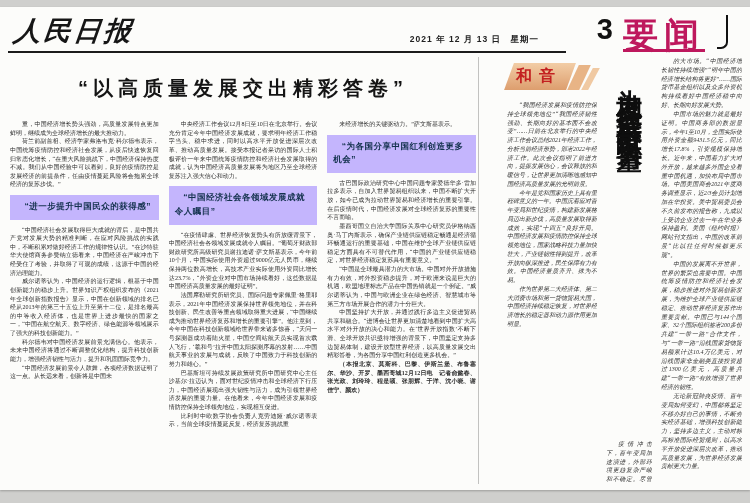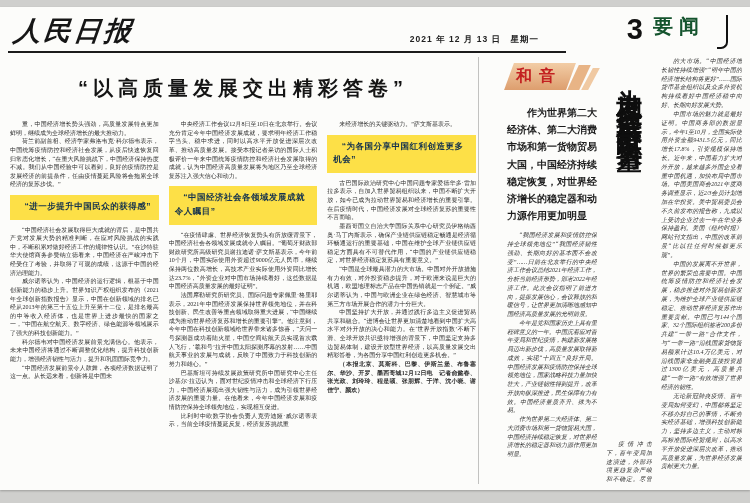--- a/index.html
+++ b/index.html
@@ -9,32 +9,32 @@
          box-shadow:0 1px 2px rgba(0,0,0,.25);}
   
   .masthead{position:absolute;left:14px;top:6px;font-family:"DejaVu Serif",serif;
             font-style:italic;font-weight:bold;font-size:27px;color:#161616;
             letter-spacing:3px;transform:skewX(-6deg);}
   .hdr-rule{position:absolute;left:8px;top:44px;width:558px;border-bottom:2px solid #1c1c1c;}
   .hdr-date{position:absolute;right:211px;top:27px;font-size:8.5px;font-weight:bold;
             color:#222;font-family:"Liberation Sans",sans-serif;letter-spacing:1px;}
   .pagenum{position:absolute;right:22px;top:8px;display:flex;align-items:flex-start;gap:10px;}
   .pagenum .num{font-size:29px;font-weight:900;font-family:"Liberation Sans",sans-serif;color:#111;line-height:1;}
-  .pagenum .sec{font-size:20px;font-weight:900;font-family:"Liberation Sans",sans-serif;
-                color:#14532d;letter-spacing:6px;line-height:1.15;}
+  .pagenum .sec{font-size:35px;font-weight:900;font-family:"Liberation Sans",sans-serif;
+                color:#be185d;letter-spacing:6px;line-height:1.15;text-decoration:underline;}
   .corner{width:9px;height:32px;border-right:2px solid #111;border-bottom:2px solid #111;
           border-bottom-right-radius:7px;margin-left:2px;}
   
   .main{position:absolute;left:10px;top:48px;width:466px;bottom:6px;}
   .headline{text-align:center;margin-top:20px;font-size:20px;font-weight:700;
             font-family:"Liberation Sans",sans-serif;color:#141414;letter-spacing:5px;white-space:nowrap;}
   .columns{display:flex;gap:10px;margin-top:18px;height:348px;}
   .col{flex:1;overflow:hidden;text-align:justify;font-size:6px;line-height:1.44;color:#2b2b2b;}
   .col p{margin:0;text-indent:2em;}
-  .subhead{background:#fde047;color:#14324e;font-family:"Liberation Sans",sans-serif;
+  .subhead{background:#c4b5fd;color:#14324e;font-family:"Liberation Sans",sans-serif;
            font-weight:bold;font-size:8.5px;line-height:1.6;padding:5px 6px 6px;margin:6px 0;
            text-indent:1em;letter-spacing:.5px;text-align:left;}
   .byline{font-weight:bold;margin-top:2px;}
   .vdivider{position:absolute;left:478px;top:50px;bottom:6px;border-left:1px solid #c2c2c0;}
   
   .heyin{position:absolute;left:487px;top:50px;right:8px;bottom:6px;display:flex;gap:9px;}
   .hy-left{width:90px;display:flex;flex-direction:column;margin-left:20px;}
   .banner{position:relative;height:32px;margin-top:5px;flex:0 0 auto;}
   .banner .bg{position:absolute;left:2px;top:1px;width:62px;height:27px;
               background:linear-gradient(180deg,#f2cda6,#dd9e6e);transform:skewX(-20deg);}
@@ -113,23 +113,20 @@
   <div class="vdivider"></div>
 
   <div class="heyin">
     <div class="hy-left">
       <div class="banner">
         <span class="bg"></span>
         <span class="s1"></span>
         <span class="s2"></span>
         <span class="txt">和音</span>
       </div>
-      <div class="hy-intro">
-        <p>作为世界第二大经济体、第二大消费市场和第一货物贸易大国，中国经济持续稳定恢复，对世界经济增长的稳定器和动力源作用更加明显</p>
-      </div>
       <div class="hy-body">
           <p>“我国经济发展和疫情防控保持全球领先地位”“我国经济韧性强劲、长期向好的基本面不会改变”……日前在北京举行的中央经济工作会议总结2021年经济工作，分析当前经济形势，部署2022年经济工作。此次会议指明了前进方向，提振发展信心，会议释放的和暖信号，让世界更加清晰地感知中国经济高质量发展的光明前景。</p>
           <p>今年是党和国家历史上具有里程碑意义的一年。中国沉着应对百年变局和世纪疫情，构建新发展格局迈出新步伐，高质量发展取得新成效，实现“十四五”良好开局。中国经济发展和疫情防控保持全球领先地位，国家战略科技力量加快壮大，产业链韧性得到提升，改革开放向纵深推进，民生保障有力有效。中国经济量质齐升、殊为不易。</p>
           <p>作为世界第二大经济体、第二大消费市场和第一货物贸易大国，中国经济持续稳定恢复，对世界经济增长的稳定器和动力源作用更加明显。</p>
         </div>
     </div>
     <div class="hy-mid">
       <div class="v-title">为世界经济发展贡献更大力量</div>
       <div class="hy-mid-text">
         <p>疫情冲击下，百年变局加速演进，外部环境更趋复杂严峻和不确定。尽管面临冲击，中国长期向好的基本面不会改变。中国超大规模市场优势持续显现，拥有超14亿人口和4亿多中等收入群体，让中国成为全球最具潜力</p>

